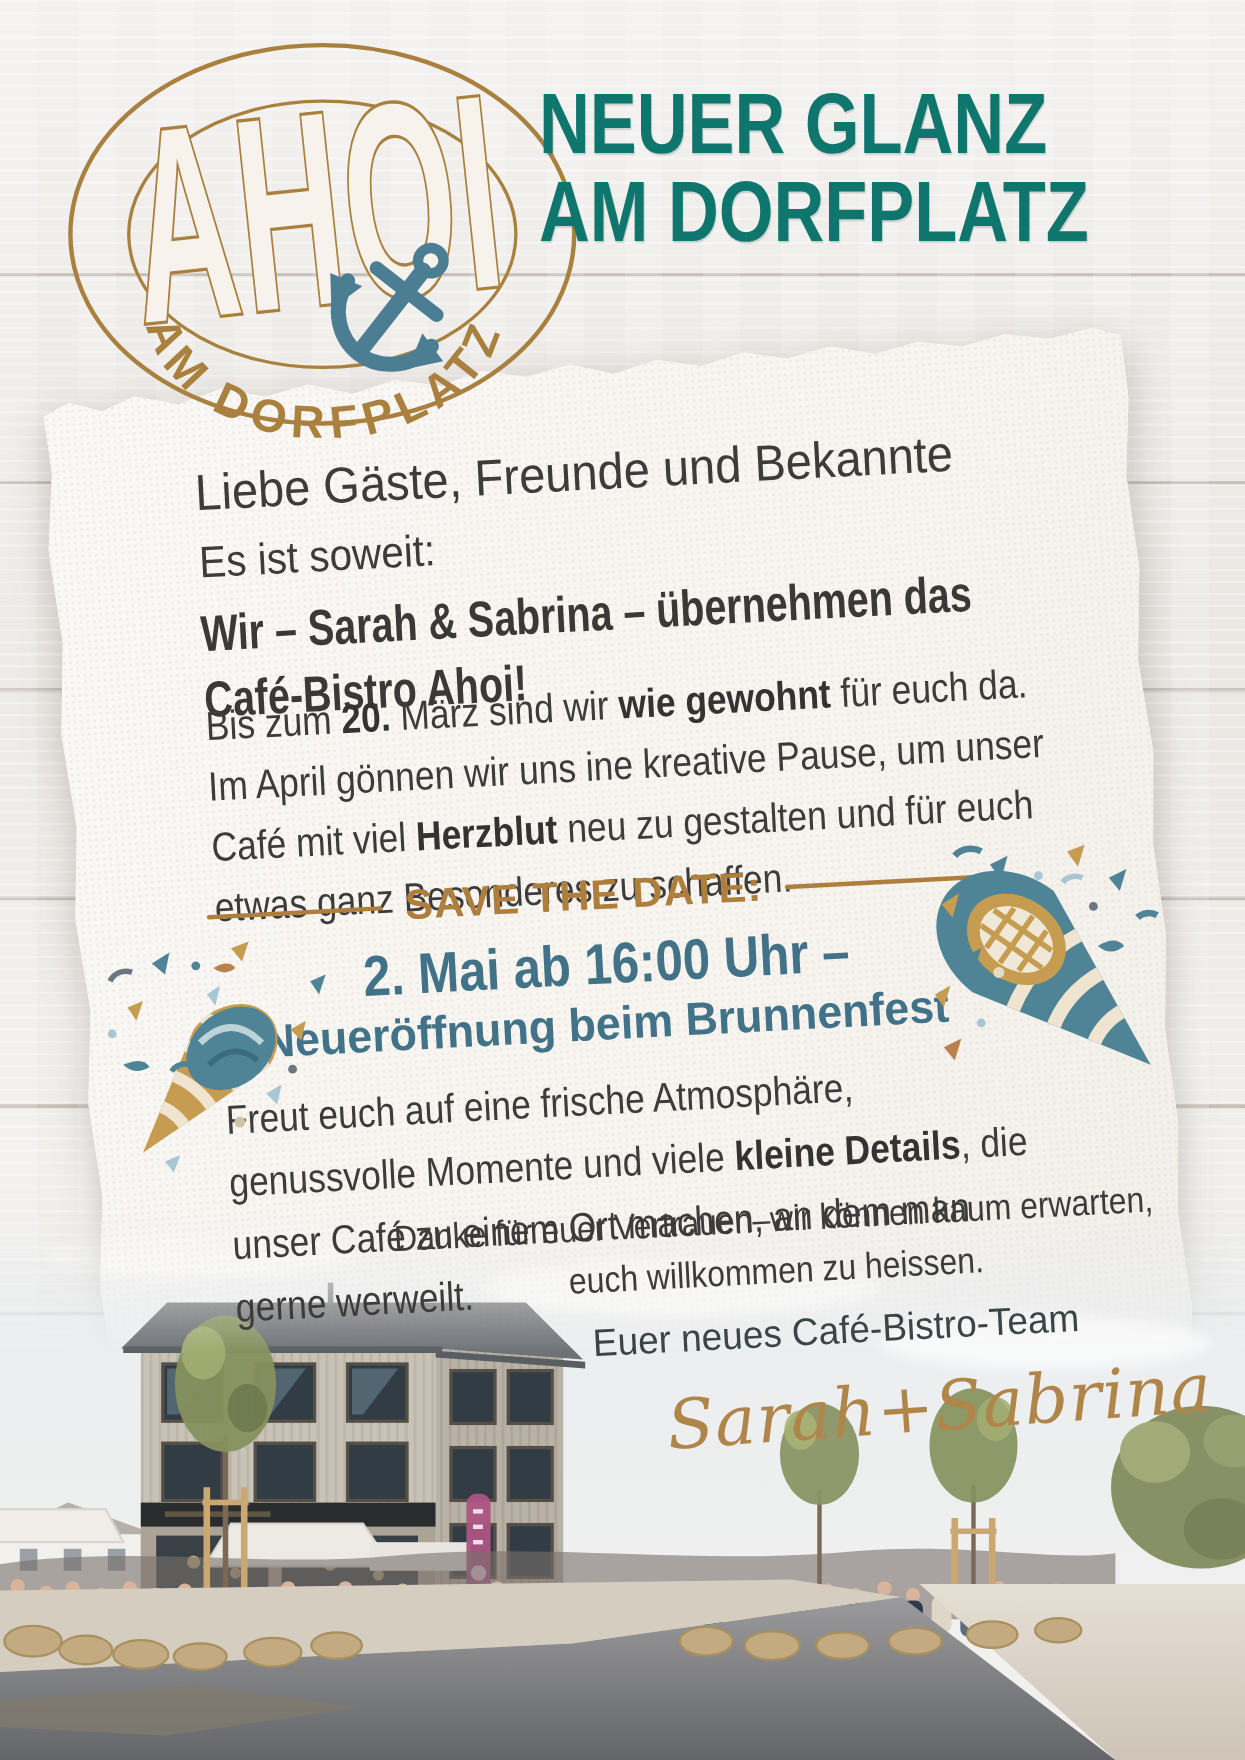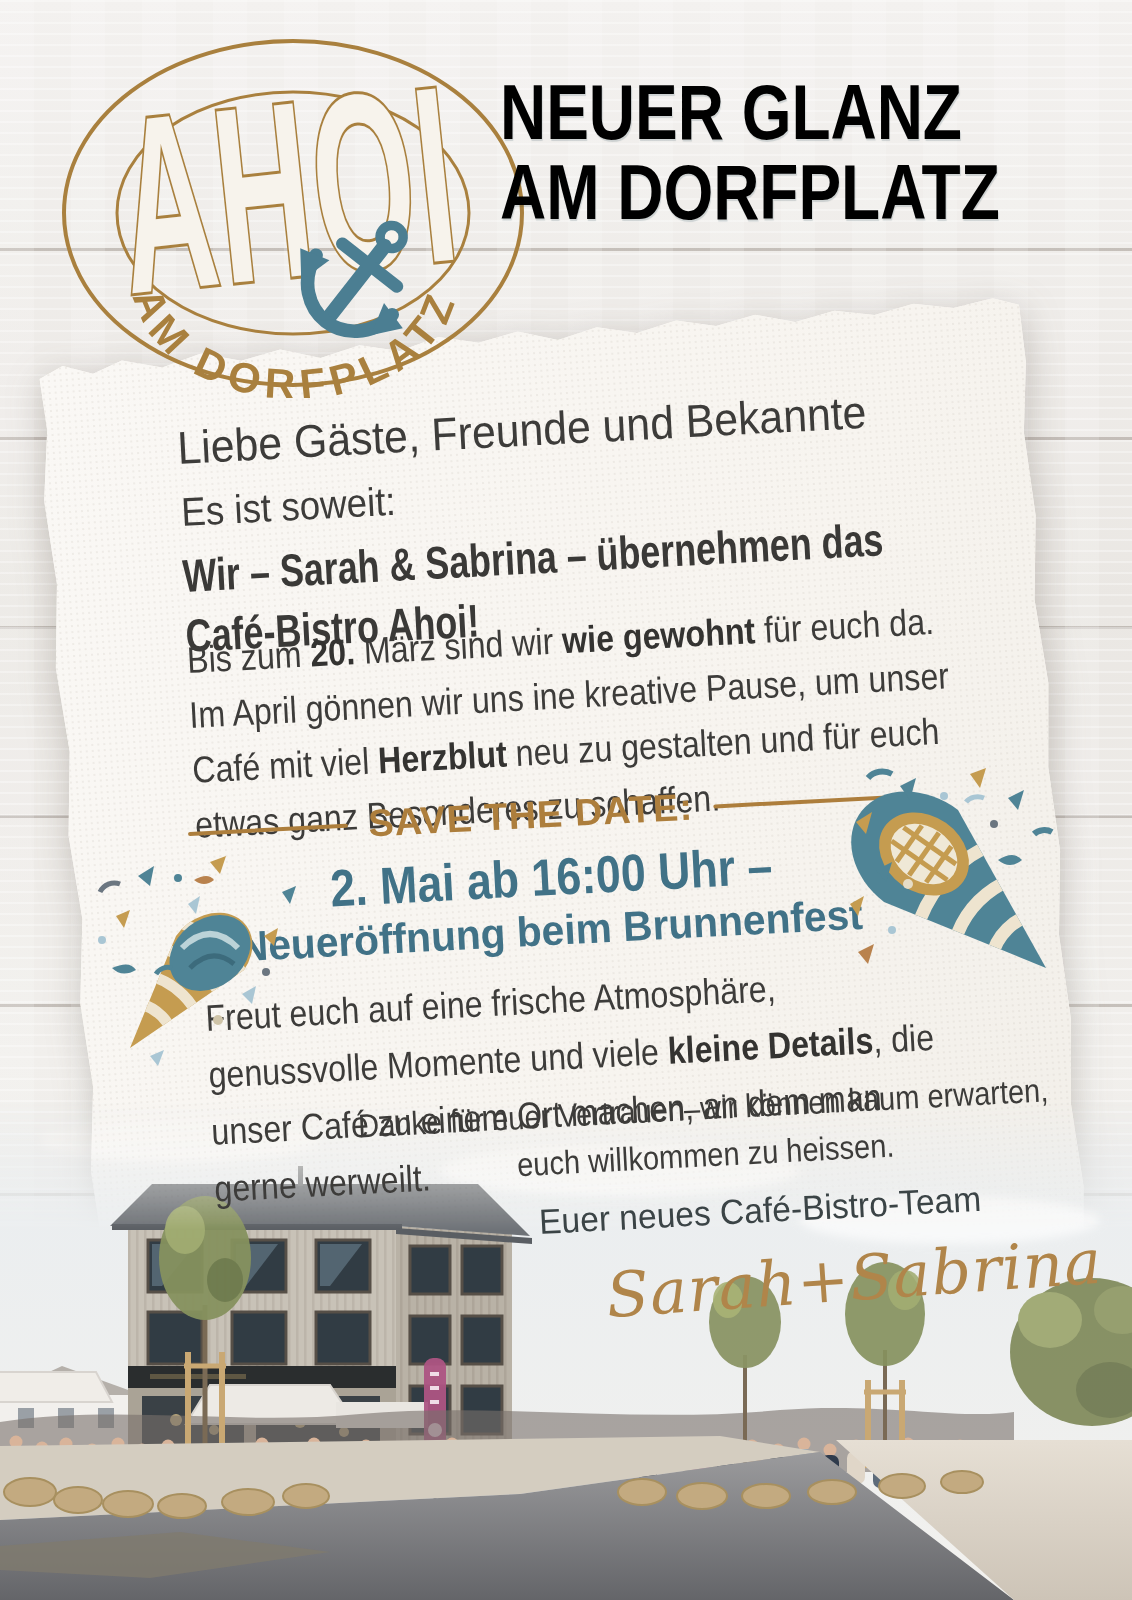--- a/index.html
+++ b/index.html
@@ -20,21 +20,21 @@
   .paper{position:absolute;left:30px;top:292px;width:992px;height:1400px;
     transform:rotate(-4deg);transform-origin:top right;
     background-color:#f9f7f3;
     background-image:
       radial-gradient(rgba(200,193,184,.22) 1px, rgba(0,0,0,0) 1.4px),
       linear-gradient(115deg,#faf8f5 0%,#f7f4ef 55%,#f0ede7 100%);
     background-size:6px 6px,100% 100%;
     clip-path:polygon(0.6% 1.3%,3% 0.5%,6% 1.2%,9% 0.4%,13% 1.1%,17% 0.3%,21% 1%,25% 0.4%,29% 1.2%,33% 0.5%,37% 1.1%,41% 0.3%,45% 0.9%,49% 0.3%,53% 1.1%,57% 0.4%,61% 1%,65% 0.3%,69% 0.9%,73% 0.3%,77% 1%,81% 0.4%,85% 0.9%,89% 0.3%,93% 0.8%,97% 0.3%,99.6% 0.9%,99.9% 5%,99.2% 10%,99.8% 16%,99.1% 22%,99.9% 28%,99.3% 34%,99.9% 40%,99.2% 46%,99.8% 52%,99.2% 58%,99.9% 64%,99.3% 70%,99.9% 76%,99.3% 82%,99.9% 88%,99.4% 94%,99.9% 100%,0% 100%,0.2% 94%,1% 88%,0.2% 82%,1% 76%,0.2% 70%,0.9% 64%,0.2% 58%,1% 52%,0.3% 46%,1.1% 40%,0.3% 34%,1% 28%,0.2% 22%,0.9% 16%,0.2% 10%,1% 5%);}
 
   .logo{position:absolute;left:58px;top:28px;z-index:6;}
-  .headline{position:absolute;left:500px;top:72px;z-index:6;color:#000000;
+  .headline{position:absolute;left:490px;top:72px;z-index:6;color:#0f766e;
     font-weight:bold;font-size:78px;line-height:80px;letter-spacing:0px;white-space:nowrap;
     text-shadow:1px 2px 1px rgba(40,70,85,.18);}
   .headline .fit{display:inline-block;transform:scaleX(.82);transform-origin:left top;}
 
   .blk{position:absolute;z-index:5;color:#3d3c3a;transform:rotate(-3deg);transform-origin:left top;white-space:nowrap;}
   .fit{display:inline-block;transform-origin:left top;}
   .wrapblk{white-space:normal;}
   b{font-weight:bold;color:#343331;}
 
   .greeting{left:176px;top:421px;font-size:46px;}

